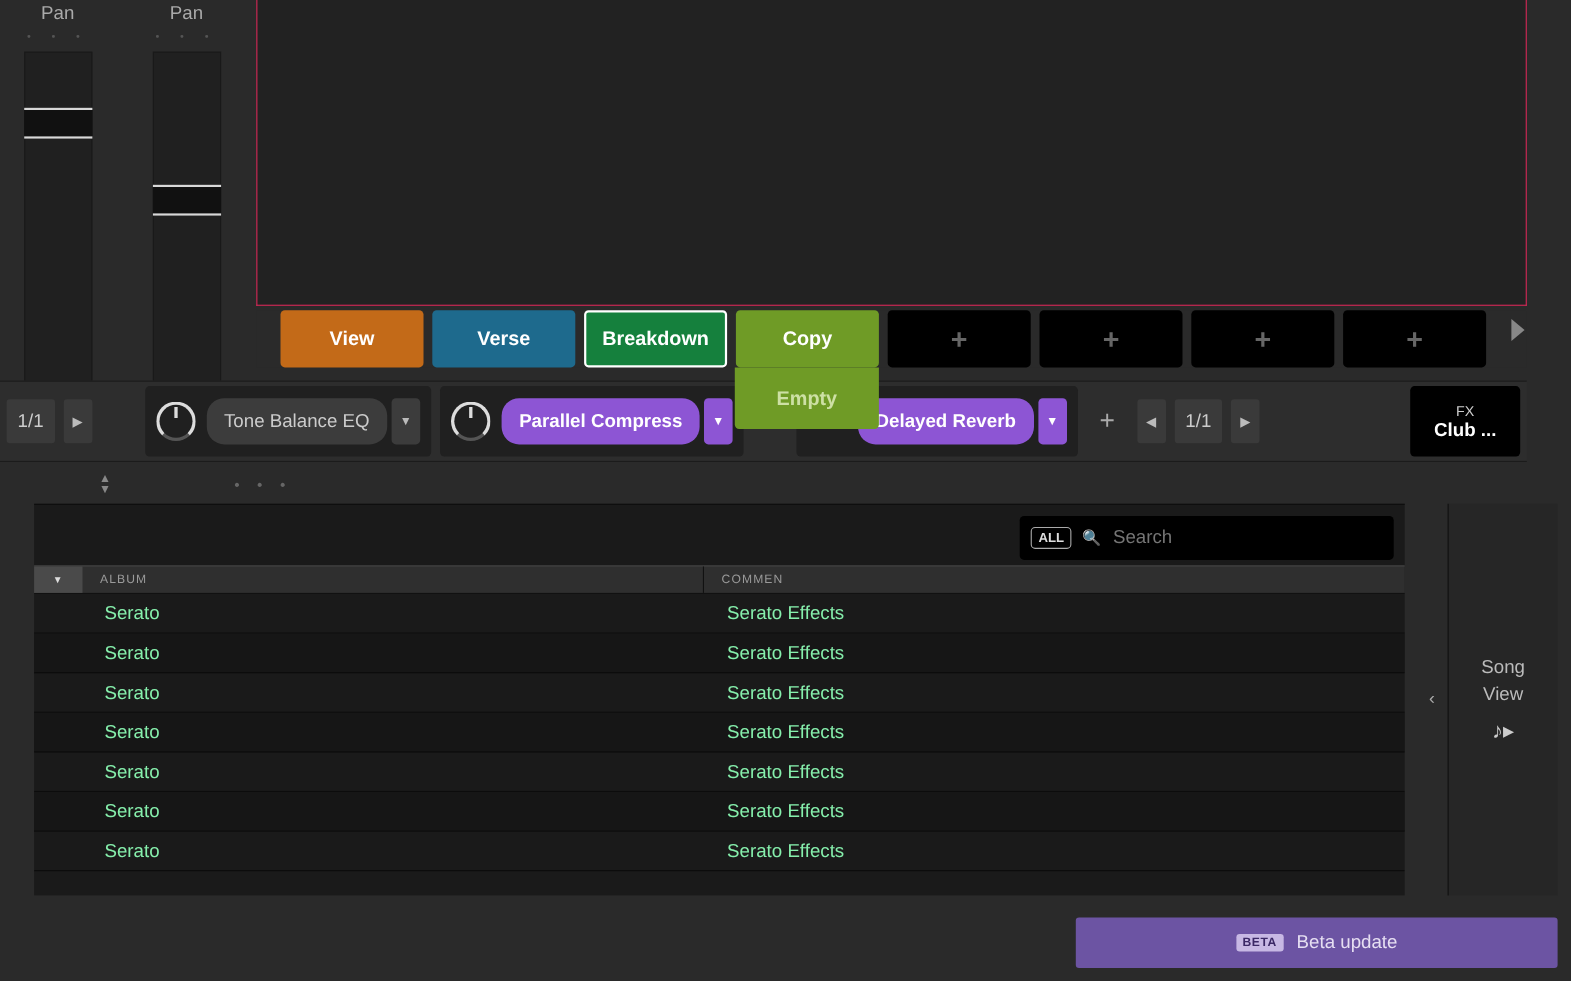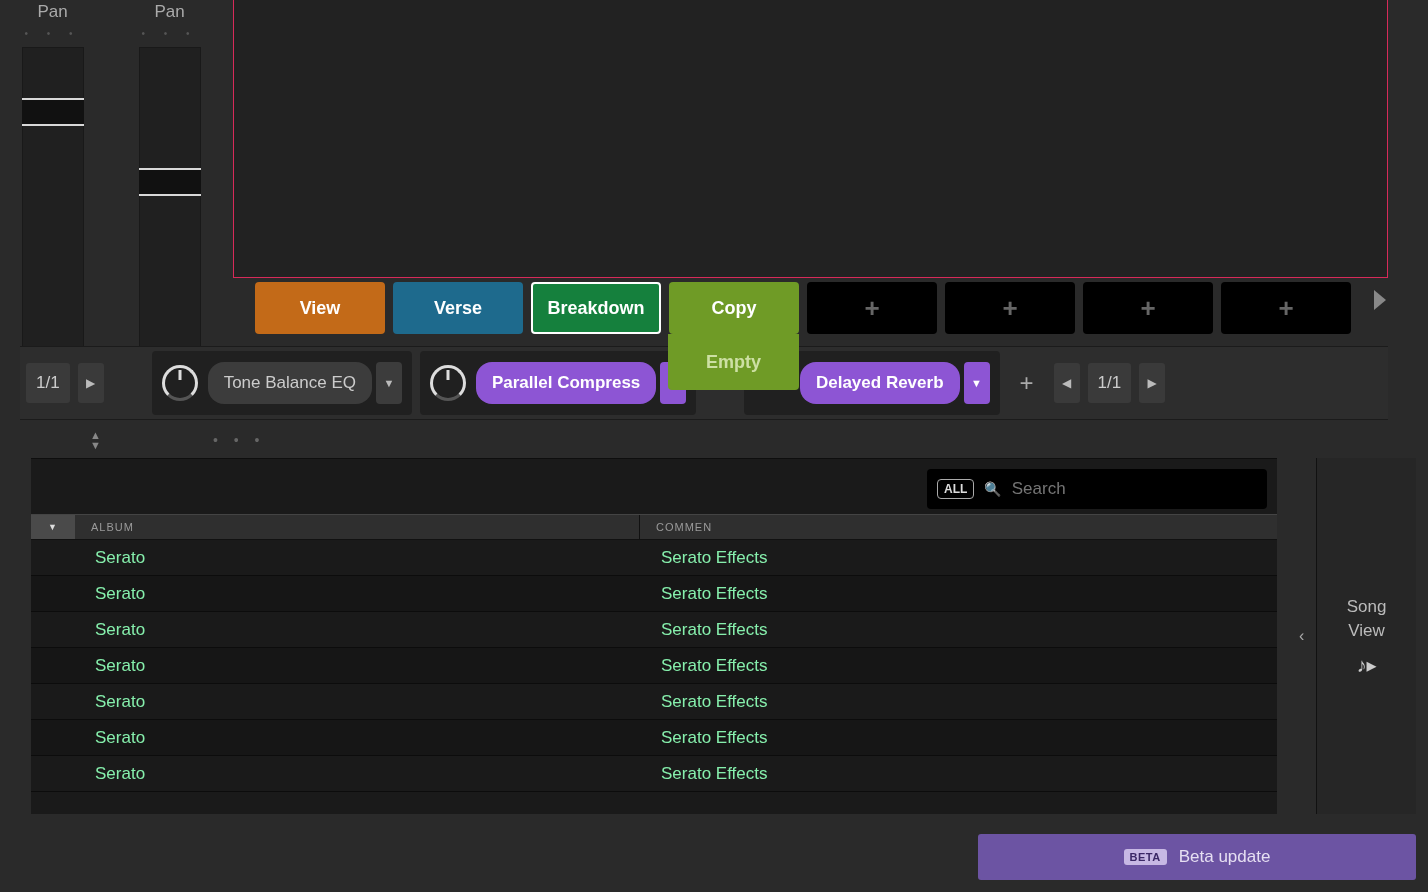--- a/index.html
+++ b/index.html
@@ -131,21 +131,20 @@
     left: 0; right: 40px;
     top: 346px;
     height: 74px;
     background: #2d2d2d;
     border-top: 1px solid #1b1b1b;
     border-bottom: 1px solid #1b1b1b;
     display: flex;
     align-items: center;
     gap: 8px;
     padding: 0 6px;
-    margin-left: 20px;
   }
   .page-indicator {
     background: #3a3a3a;
     height: 40px;
     padding: 0 10px;
     border-radius: 3px;
     display: flex;
     align-items: center;
     font-size: 17px;
     color: #ccc;
@@ -450,20 +449,24 @@
     <div class="fx-pill fx-pill-purple">Delayed Reverb</div>
     <div class="fx-caret">▼</div>
   </div>
 
   <div class="plus-btn">+</div>
 
   <div class="page-arrow">◀</div>
   <div class="page-indicator">1/1</div>
   <div class="page-arrow">▶</div>
 
+  <div class="fx-master">
+    <div class="small">FX</div>
+    <div class="big">Club ...</div>
+  </div>
 </div>
 
 <div class="drag-row">
   <div class="chevron-stack">
     <span>▲</span>
     <span>▼</span>
   </div>
   <div class="dots">• • •</div>
 </div>
 

